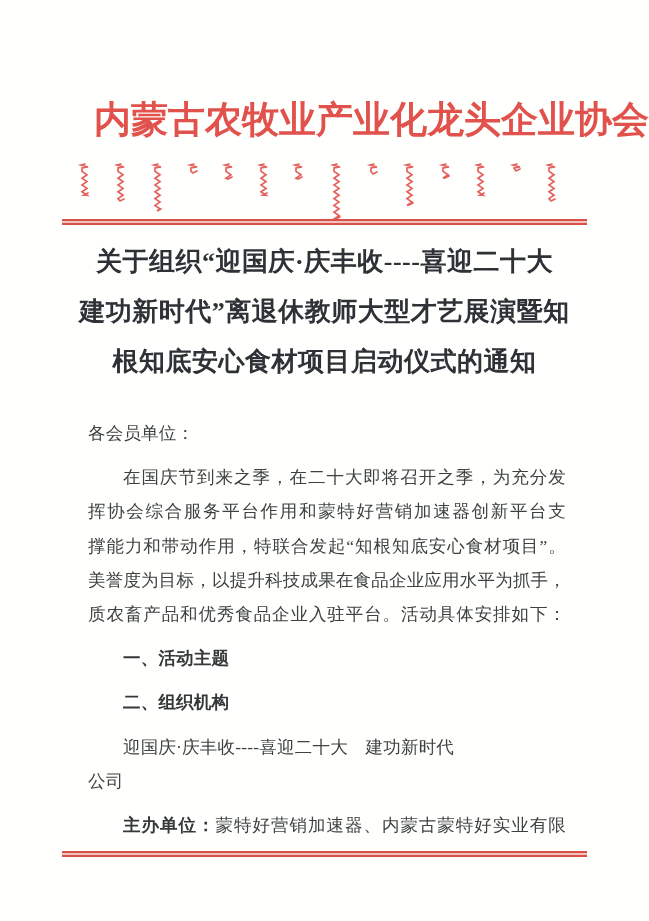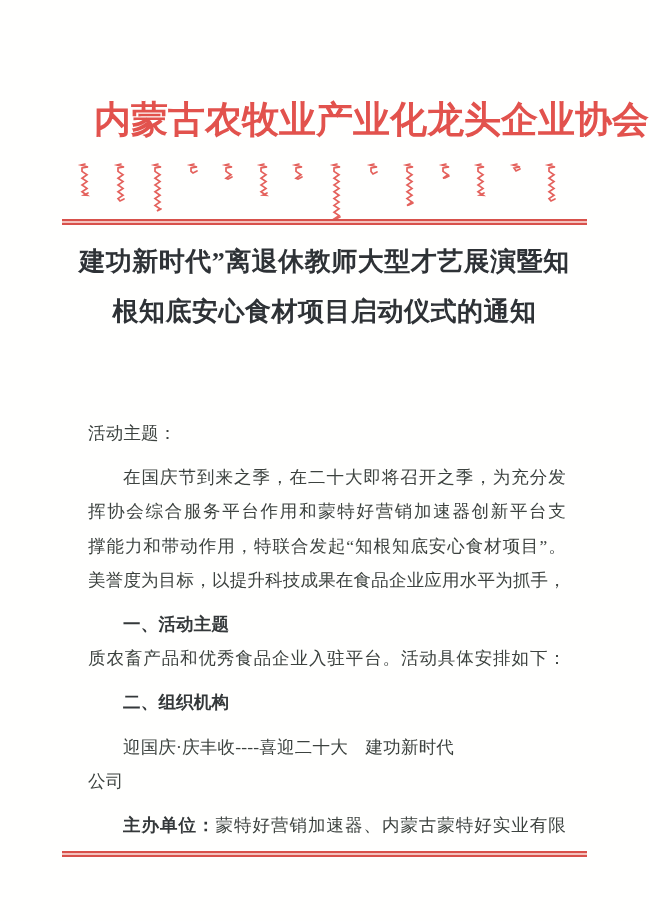--- a/index.html
+++ b/index.html
@@ -113,34 +113,35 @@
       </svg>
     </div>
 
   <div class="rule rule-top">
     <div class="thin"></div>
     <div class="gap"></div>
     <div class="thick"></div>
   </div>
 
   <div class="doc-title">
+    <div>关于组织“迎国庆·庆丰收----喜迎二十大</div>
     <div>建功新时代”离退休教师大型才艺展演暨知</div>
     <div>根知底安心食材项目启动仪式的通知</div>
   </div>
 
   <div class="body-text">
-    <div class="line">活动主题：</div>
+    <div class="line">各会员单位：</div>
 
     <div class="line fill indent">在国庆节到来之季，在二十大即将召开之季，为充分发</div>
     <div class="line fill">挥协会综合服务平台作用和蒙特好营销加速器创新平台支</div>
     <div class="line fill">撑能力和带动作用，特联合发起“知根知底安心食材项目”。</div>
     <div class="line fill">美誉度为目标，以提升科技成果在食品企业应用水平为抓手，</div>
+    <div class="line fill">质农畜产品和优秀食品企业入驻平台。活动具体安排如下：</div>
+
     <div class="line heading indent">一、活动主题</div>
-
-    <div class="line fill">质农畜产品和优秀食品企业入驻平台。活动具体安排如下：</div>
     <div class="line heading indent">二、组织机构</div>
     <div class="line indent">迎国庆·庆丰收----喜迎二十大　建功新时代</div>
     <div class="line">公司</div>
     <div class="line fill indent"><span class="bold">主办单位：</span><span>蒙特好营销加速器、内蒙古蒙特好实业有限</span></div>
   </div>
 
   <div class="rule rule-bottom">
     <div class="thin"></div>
     <div class="gap"></div>
     <div class="thick"></div>

